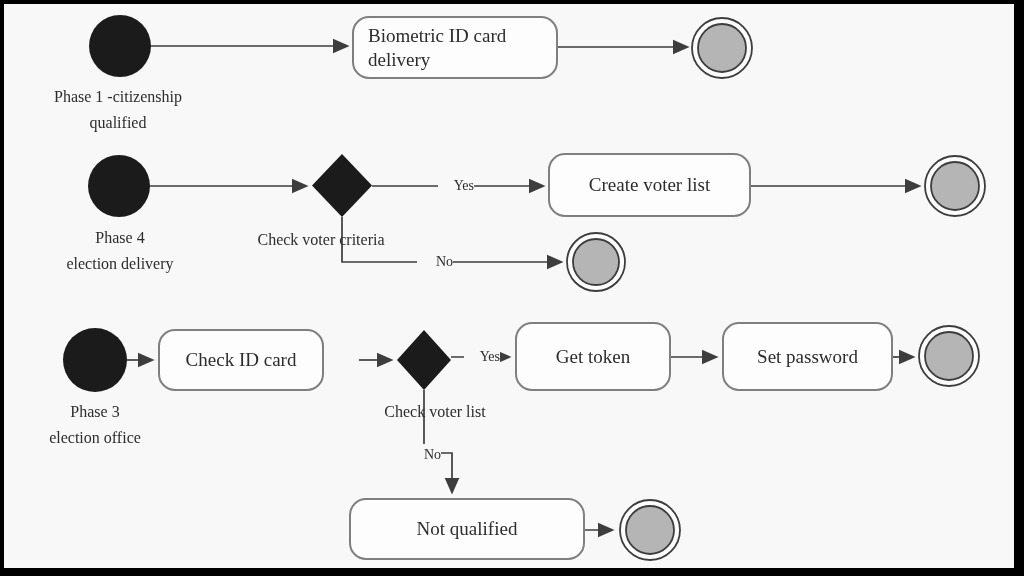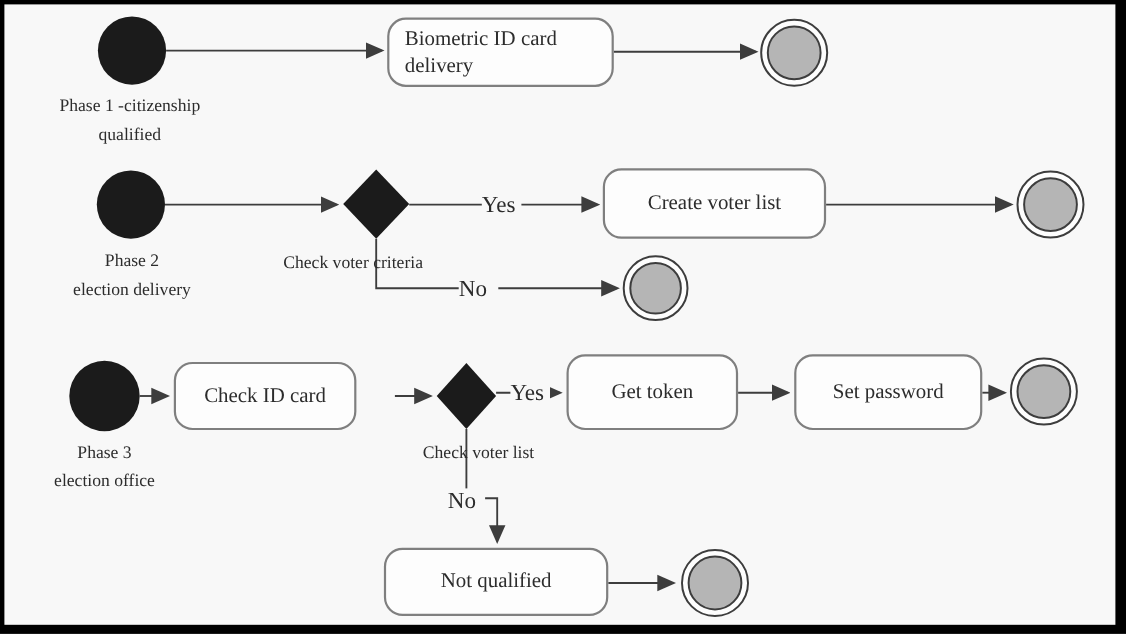--- a/index.html
+++ b/index.html
@@ -27,21 +27,21 @@
     border-radius:17px;
     display:flex;align-items:center;justify-content:center;
     padding:0 14px;line-height:24px;
     font-size:19px;color:var(--text,#2c2c2c);z-index:2;
   }
   .lbl{
     position:absolute;text-align:center;font-size:16px;line-height:26px;
     color:var(--text,#2c2c2c);z-index:2;
   }
   .guard{
-    position:absolute;text-align:left;font-size:21px;line-height:22px;
+    position:absolute;text-align:right;font-size:14px;line-height:22px;
     color:var(--text,#2c2c2c);background:var(--background,#f8f8f8);
     z-index:2;
   }
 </style>
 </head>
 <body>
 
 <div class="frame">
   <div class="panel"></div>
   <div class="stage">
@@ -84,28 +84,28 @@
       <line class="edge" x1="553" y1="530" x2="612" y2="530" marker-end="url(#ah)"></line>
       <circle class="end-outer" cx="650" cy="530" r="30"></circle>
       <circle class="end-inner" cx="650" cy="530" r="24"></circle>
     </svg>
 
     <div class="abox" style="left:352px;top:16px;width:206px;height:63px;">Biometric ID card delivery</div>
     <div class="abox" style="left:548px;top:153px;width:203px;height:64px;">Create voter list</div>
     <div class="abox" style="left:158px;top:329px;width:166px;height:62px;">Check ID card</div>
     <div class="abox" style="left:515px;top:322px;width:156px;height:69px;">Get token</div>
     <div class="abox" style="left:722px;top:322px;width:171px;height:69px;">Set password</div>
-    <div class="abox" style="left:349px;top:498px;width:204px;height:62px;">Not qualified</div>
+    <div class="abox" style="left:349px;top:498px;width:236px;height:62px;">Not qualified</div>
 
     <div class="lbl" style="left:18px;top:84px;width:200px;">
       <div>Phase 1 -citizenship</div>
       <div>qualified</div>
     </div>
     <div class="lbl" style="left:20px;top:225px;width:200px;">
-      <div>Phase 2</div>
+      <div>Phase 4</div>
       <div>election delivery</div>
     </div>
     <div class="lbl" style="left:-5px;top:399px;width:200px;">
       <div>Phase 3</div>
       <div>election office</div>
     </div>
 
     <div class="lbl" style="left:221px;top:227px;width:200px;">Check voter criteria</div>
     <div class="lbl" style="left:335px;top:399px;width:200px;">Check voter list</div>
 

